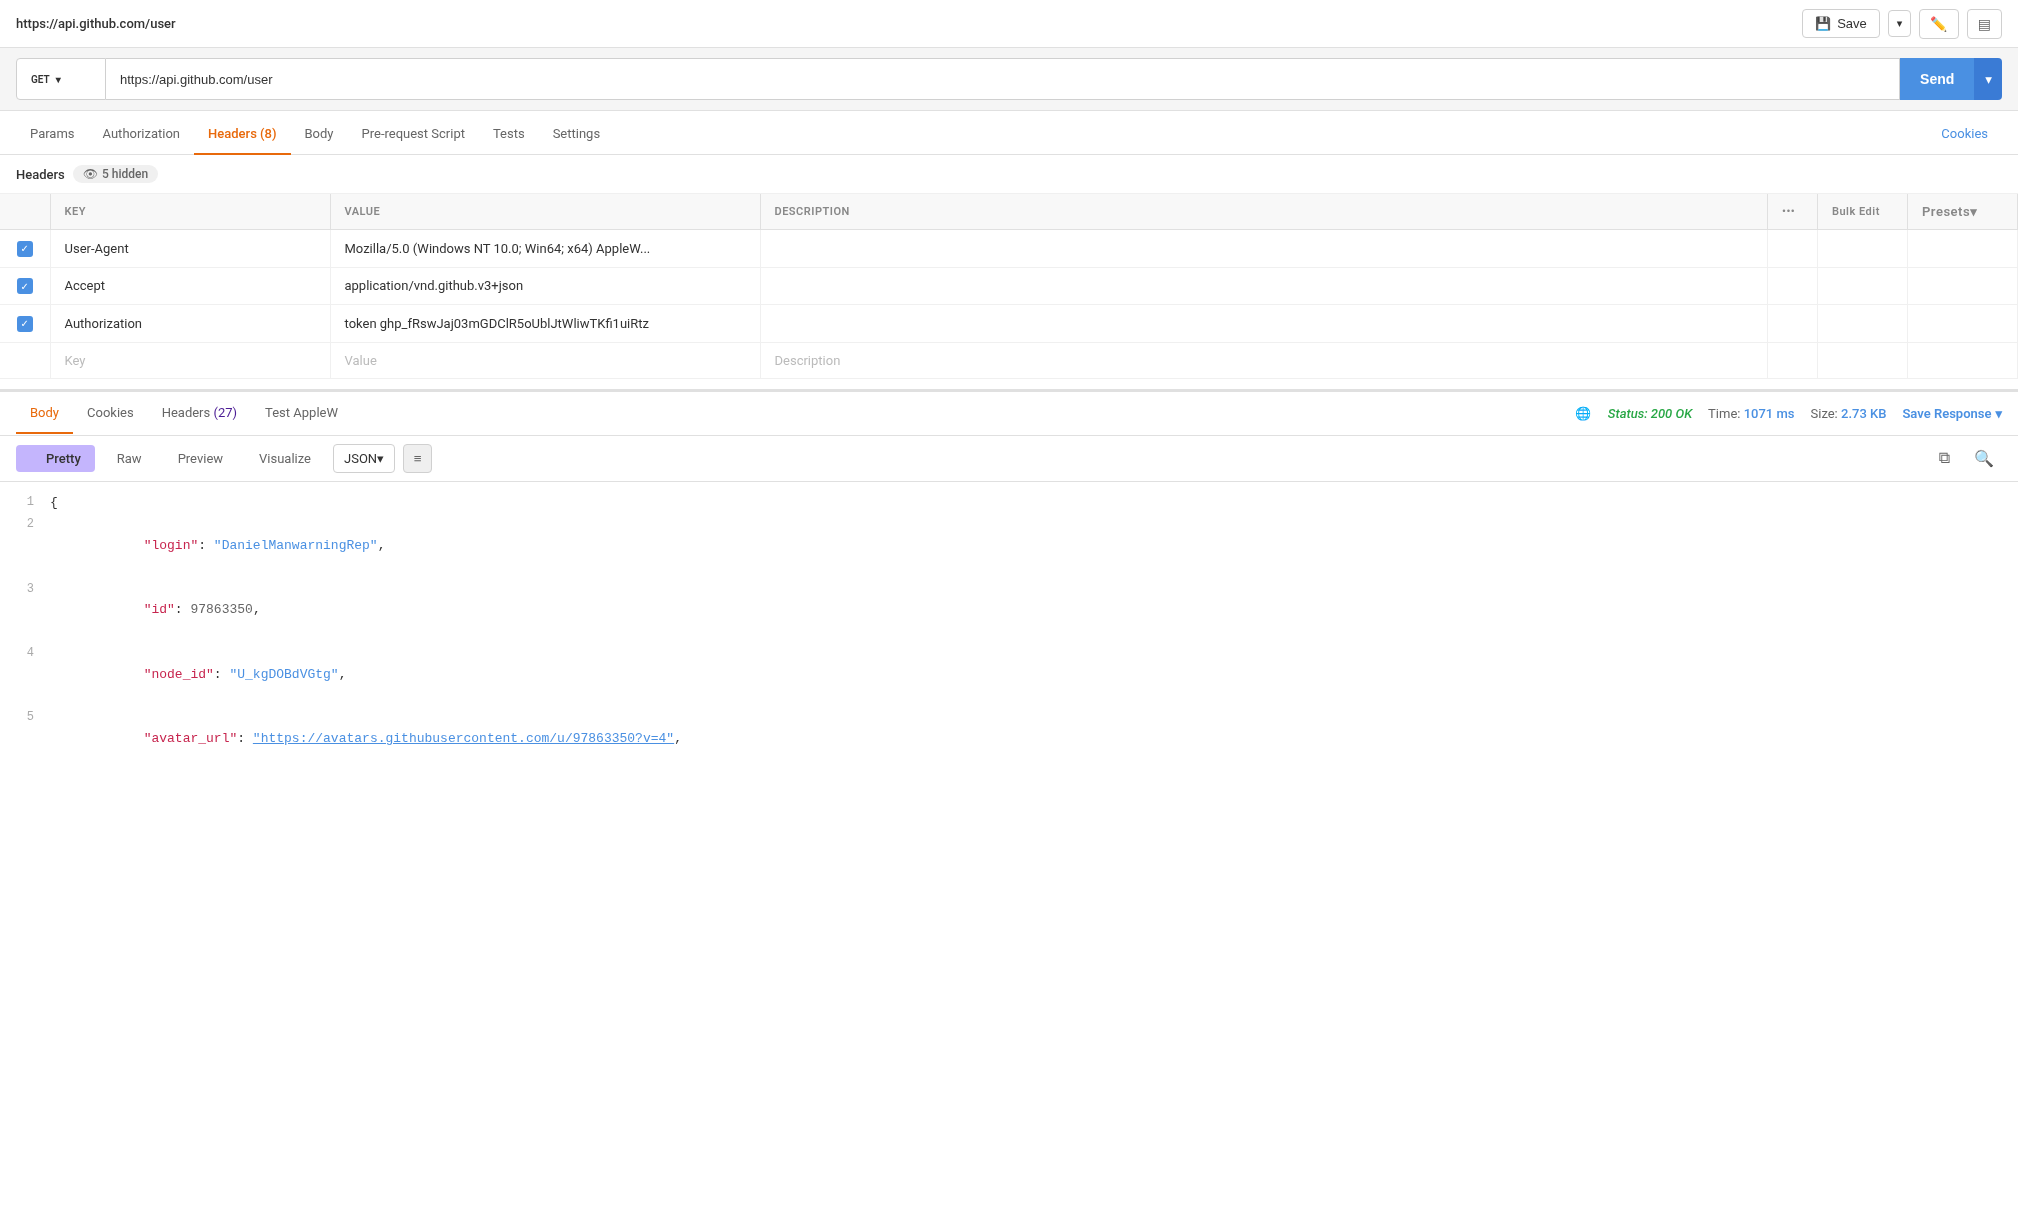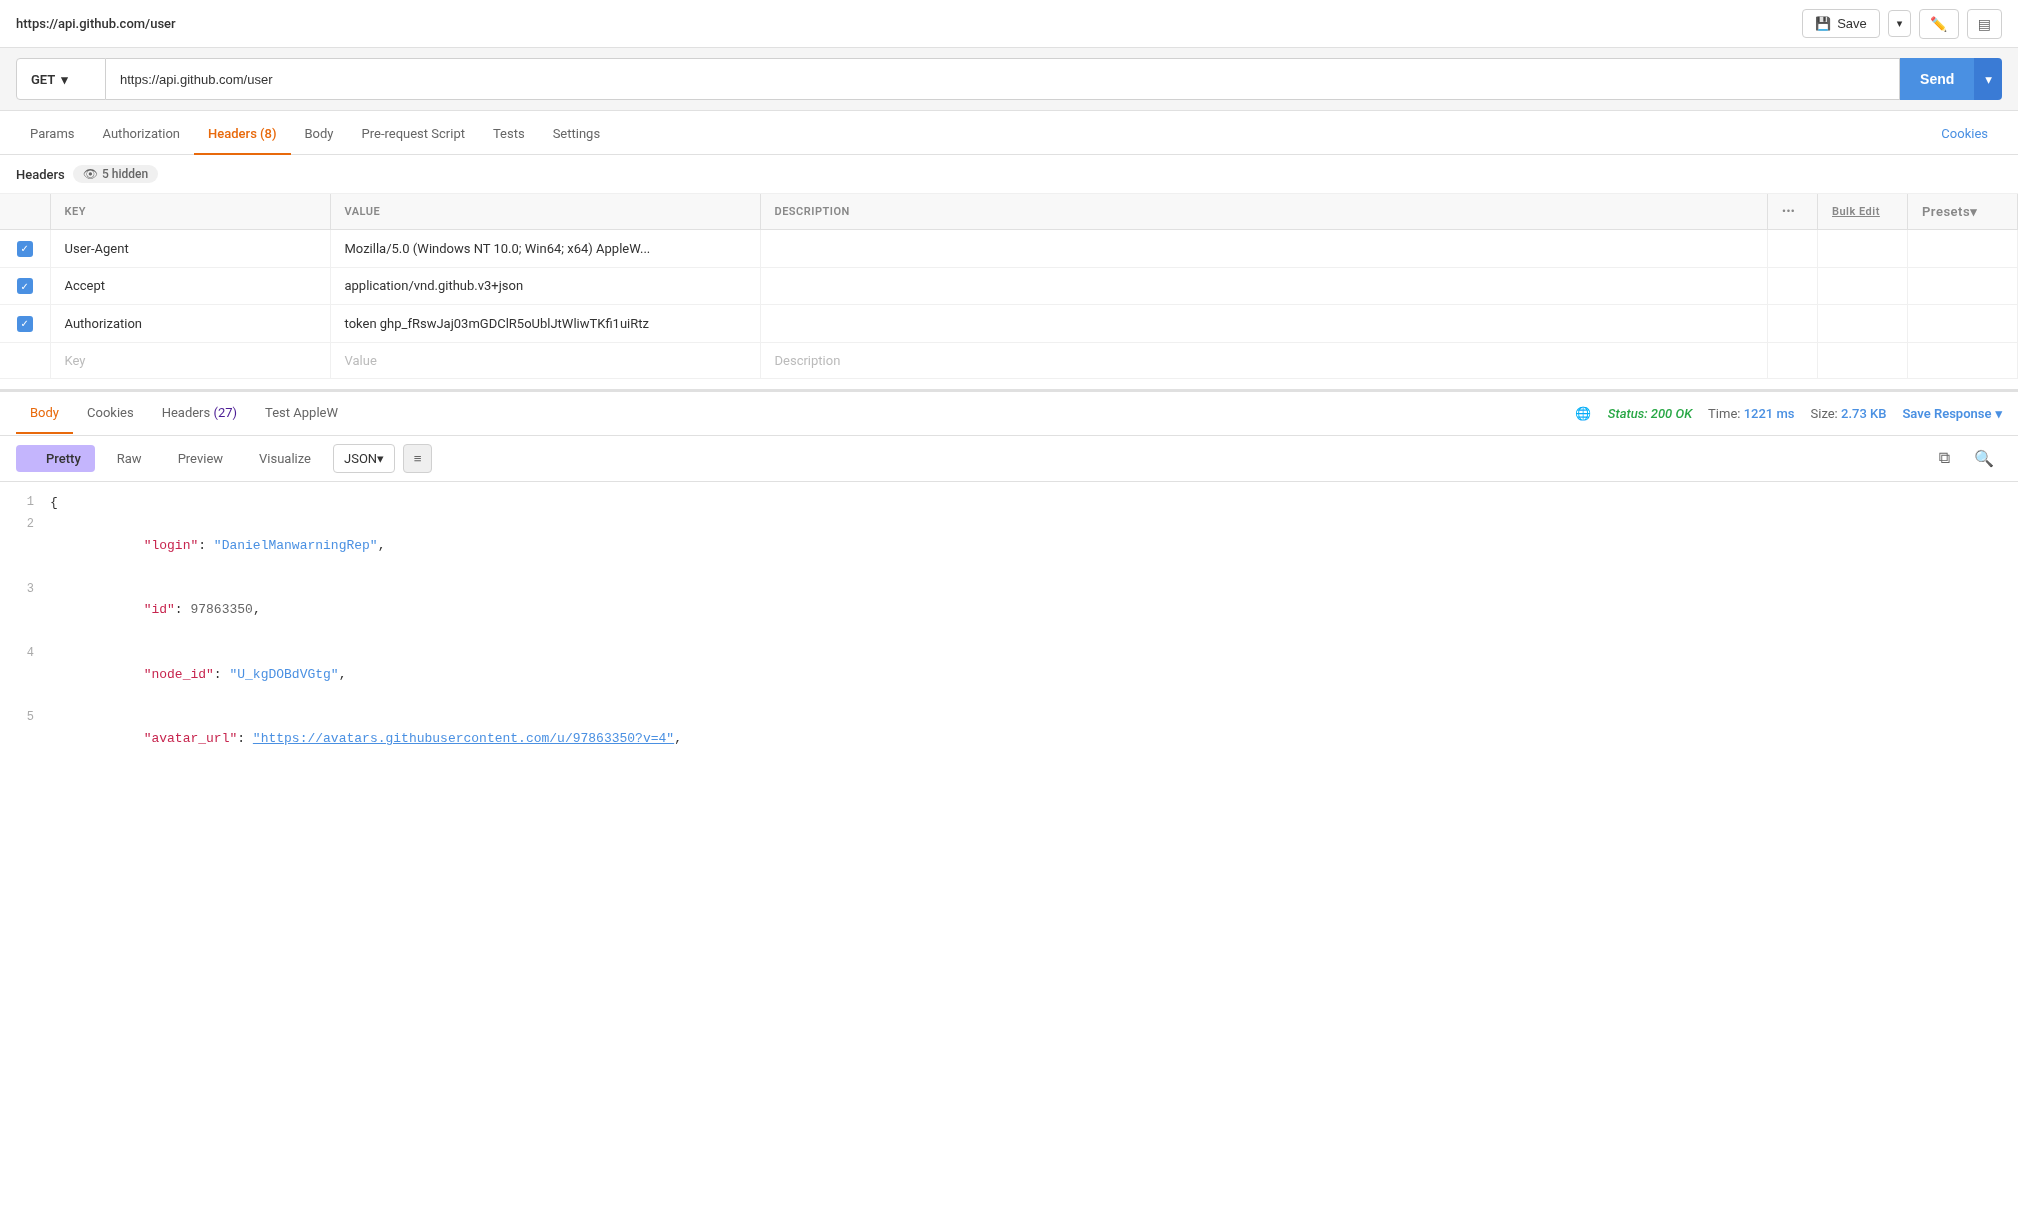--- a/index.html
+++ b/index.html
@@ -27,21 +27,21 @@
     }
 
     
     .url-bar {
       display: flex; align-items: center; gap: 0;
       padding: 10px 16px; background: #f5f5f5; border-bottom: 1px solid #e0e0e0;
     }
     .method-select {
       display: flex; align-items: center; gap: 6px;
       background: #fff; border: 1px solid #d0d0d0; border-radius: 4px 0 0 4px;
-      padding: 8px 14px; font-size: 13px; font-weight: 600; color: #333;
+      padding: 8px 14px; font-size: 10px; font-weight: 600; color: #333;
       cursor: pointer; min-width: 90px; height: 42px;
     }
     .url-input {
       flex: 1; border: 1px solid #d0d0d0; border-left: none;
       padding: 8px 14px; font-size: 13px; height: 42px; outline: none;
       background: #fff; color: #333;
     }
     .btn-send {
       background: #4a90e2; color: #fff; border: none; border-radius: 0 0 0 0;
       padding: 8px 20px; font-size: 14px; font-weight: 600; cursor: pointer;
@@ -88,21 +88,21 @@
       border-bottom: 1px solid #e0e0e0; border-right: 1px solid #e0e0e0;
     }
     .headers-table td {
       padding: 10px 14px; border-bottom: 1px solid #f0f0f0;
       border-right: 1px solid #f0f0f0; vertical-align: middle; font-size: 13px;
     }
     .col-check { width: 50px; text-align: center; }
     .col-key { width: 280px; }
     .col-value { width: 430px; }
     .col-actions { width: 50px; text-align: center; }
-    .col-bulk { width: 90px; text-align: center; text-decoration: underline; }
+    .col-bulk { width: 90px; text-align: center; }
     .col-presets { width: 110px; }
 
     .checkbox-cell { text-align: center; }
     .check-box {
       width: 16px; height: 16px; background: #4a90e2; border: 2px solid #4a90e2;
       border-radius: 3px; display: inline-flex; align-items: center; justify-content: center;
       color: #fff; font-size: 10px; cursor: pointer;
     }
     .placeholder-text { color: #bbb; }
     .presets { display: flex; align-items: center; font-weight: 600; font-size: 13px; cursor: pointer; }
@@ -302,21 +302,21 @@
     <span class="res-tab active">Body</span>
     <span class="res-tab">Cookies</span>
     <span class="res-tab">
       <span>Headers</span>
       <span class="res-tab-count"> (<span>27</span>)</span>
     </span>
     <span class="res-tab">Test AppleW</span>
     <div class="response-meta">
       <span>🌐</span>
       <span class="status-ok">Status: 200 OK</span>
-      <span class="meta-label">Time: <span class="meta-val" style="color:#4a90e2">1221 ms</span></span>
+      <span class="meta-label">Time: <span class="meta-val" style="color:#4a90e2">1071 ms</span></span>
       <span class="meta-label">Size: <span class="meta-val" style="color:#4a90e2">2.73 KB</span></span>
       <span class="save-response">
         <span>Save Response</span>
         <span>▾</span>
       </span>
     </div>
   </div>
 
   <div class="format-bar">
     <span class="fmt-tab active">Pretty</span>

